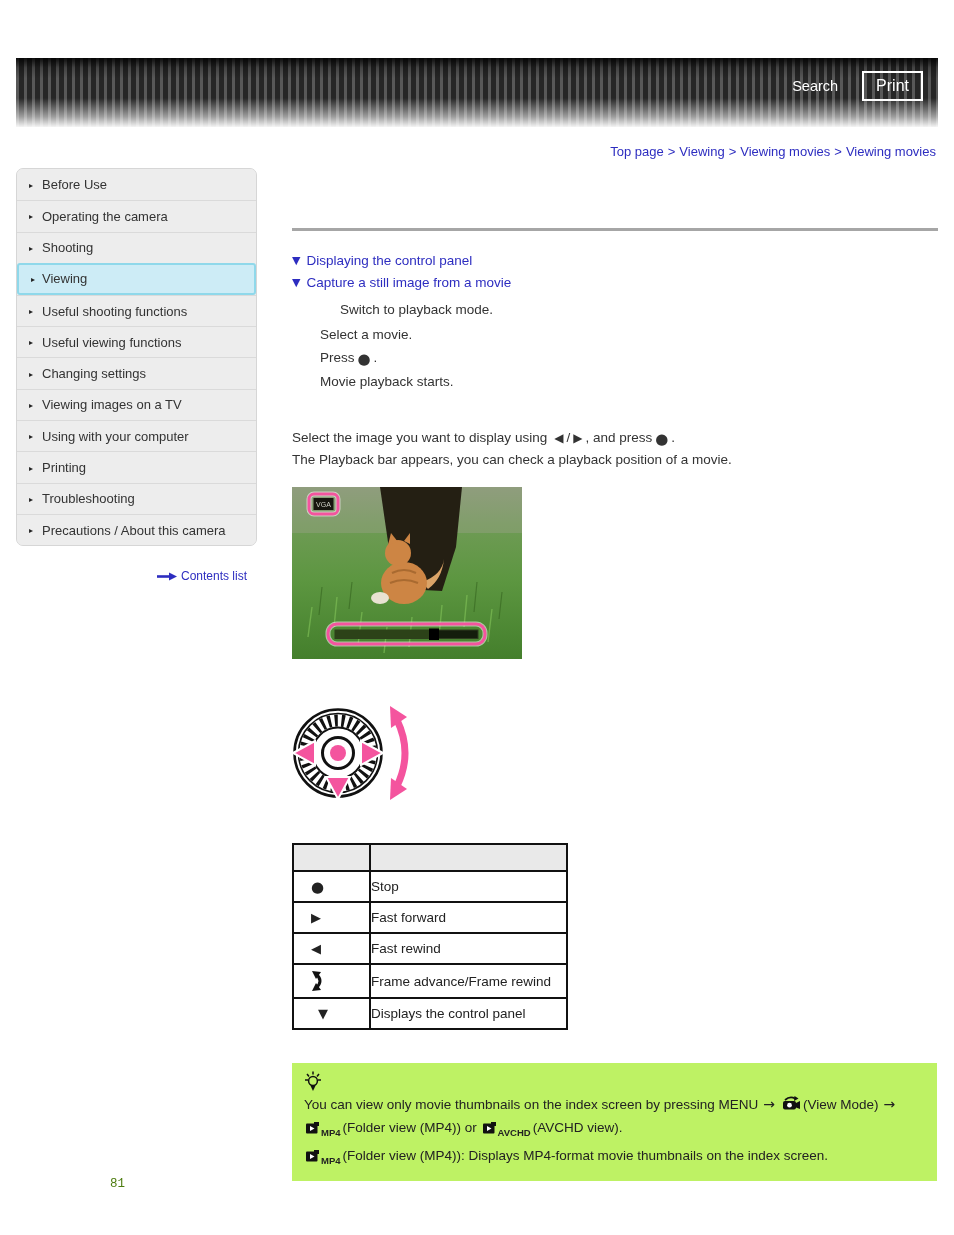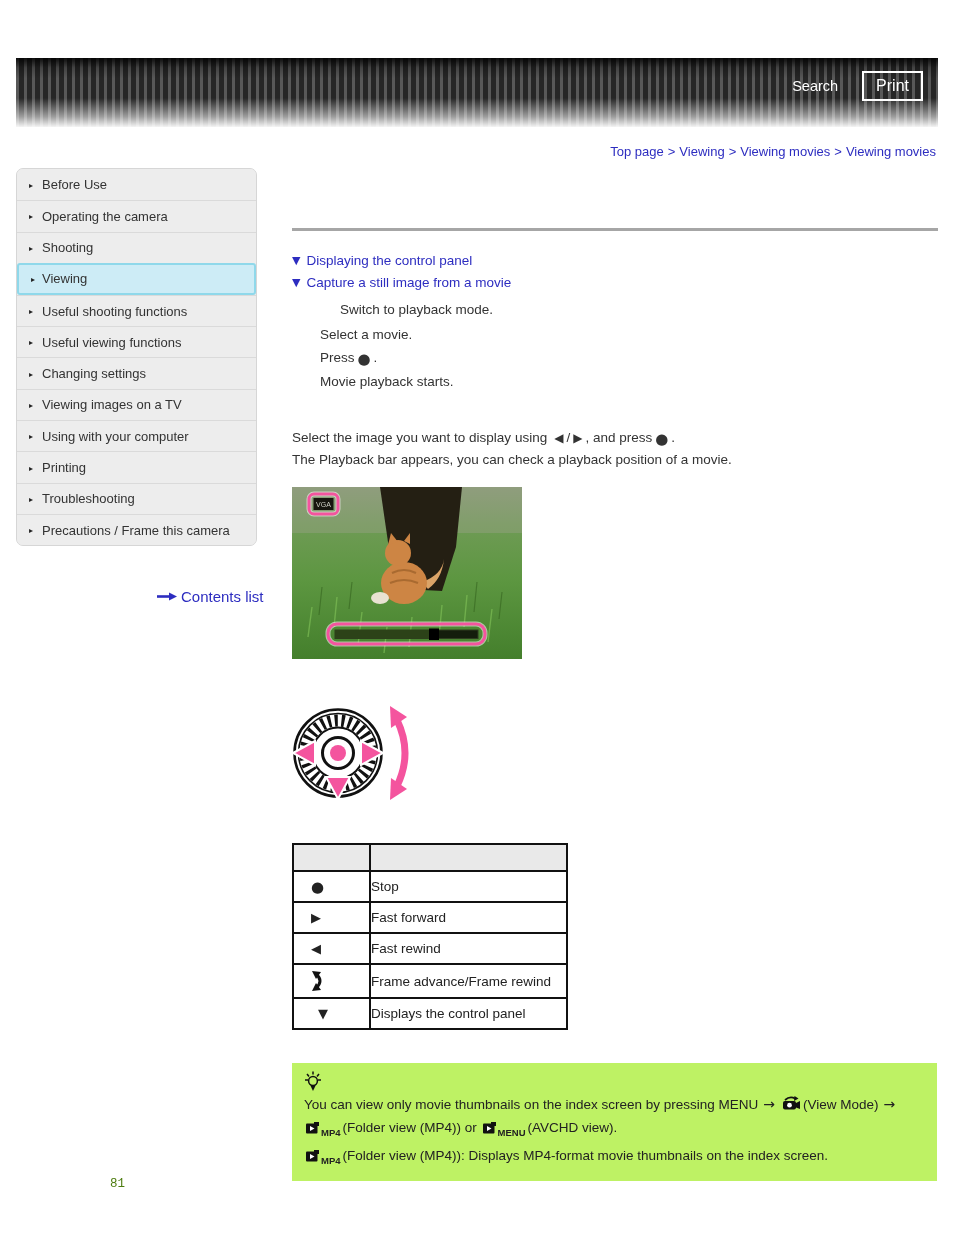--- a/index.html
+++ b/index.html
@@ -45,22 +45,22 @@
   .nav-item:first-child { border-top:none; }
   .nav-item .tri {
     position:absolute; left:12px; top:50%; transform:translateY(-50%);
     font-size:8px; color:#222;
   }
   .nav-item.active {
     background:#cdecf6; border:2px solid #8fd8ea; border-radius:3px;
     padding-left:23px; height:32px;
   }
   .contents-list {
-    position:absolute; left:157px; top:588px; display:flex; align-items:center; gap:4px;
-    font-size:15px; color:#2d2dc0; cursor:pointer;
+    position:absolute; left:157px; top:569px; display:flex; align-items:center; gap:4px;
+    font-size:12px; color:#2d2dc0; cursor:pointer;
   }
 
   
   .main-rule { position:absolute; left:292px; top:228px; width:646px; height:3px; background:#a6a6a6; }
 
   .toggle-link { position:absolute; left:292px; display:flex; align-items:center; gap:6px;
     font-size:13.5px; color:#2d2dc0; cursor:pointer; }
   .toggle-link .tri-down { font-size:11px; color:#2d2dc0; }
   #toggle1 { top:253px; } #toggle2 { top:275px; }
 
@@ -155,21 +155,21 @@
     <div class="nav-item">
         <span class="tri">▸</span>
         <span>Printing</span>
       </div>
     <div class="nav-item">
         <span class="tri">▸</span>
         <span>Troubleshooting</span>
       </div>
     <div class="nav-item">
         <span class="tri">▸</span>
-        <span>Precautions / Frame this camera</span>
+        <span>Precautions / About this camera</span>
       </div>
   </div>
 
   <div class="contents-list">
     <svg width="20" height="9" viewBox="0 0 20 9">
         <line x1="0" y1="4.5" x2="13" y2="4.5" stroke="#2d2dc0" stroke-width="2.6"></line>
         <polygon points="12,0.5 20,4.5 12,8.5" fill="#2d2dc0"></polygon>
       </svg>
     <span>Contents list</span>
   </div>
@@ -327,21 +327,21 @@
           <polygon points="12.5,0 16.5,2.5 12,5" fill="#111"></polygon>
         </svg><span>(View Mode)</span><span class="tip-arrow glyph">→</span></div>
     <div class="tip-line"><svg class="inline-icon" width="13" height="12" viewBox="0 0 13 12">
           <rect x="8" y="0" width="5" height="4" fill="#111"></rect>
           <rect x="0" y="1.5" width="11.5" height="10" rx="1" fill="#111"></rect>
           <polygon points="4,4 8.5,6.5 4,9" fill="#fff"></polygon>
         </svg><span class="fmt-label">MP4</span><span>(Folder view (MP4)) or</span> <svg class="inline-icon" width="13" height="12" viewBox="0 0 13 12">
           <rect x="8" y="0" width="5" height="4" fill="#111"></rect>
           <rect x="0" y="1.5" width="11.5" height="10" rx="1" fill="#111"></rect>
           <polygon points="4,4 8.5,6.5 4,9" fill="#fff"></polygon>
-        </svg><span class="fmt-label">MENU</span><span>(AVCHD view).</span></div>
+        </svg><span class="fmt-label">AVCHD</span><span>(AVCHD view).</span></div>
     <div class="tip-line"><svg class="inline-icon" width="13" height="12" viewBox="0 0 13 12">
           <rect x="8" y="0" width="5" height="4" fill="#111"></rect>
           <rect x="0" y="1.5" width="11.5" height="10" rx="1" fill="#111"></rect>
           <polygon points="4,4 8.5,6.5 4,9" fill="#fff"></polygon>
         </svg><span class="fmt-label">MP4</span><span>(Folder view (MP4)): Displays MP4-format movie thumbnails on the index screen.</span></div>
   </div>
 
   <div class="page-num">81</div>
 
 </div>

